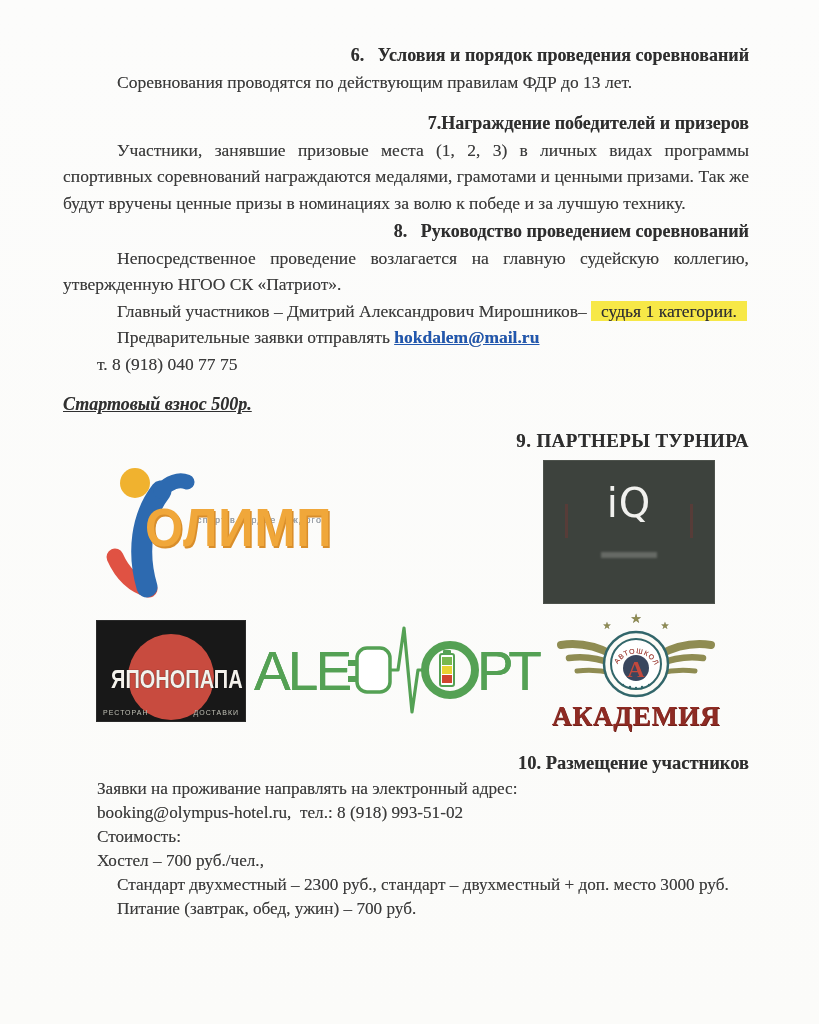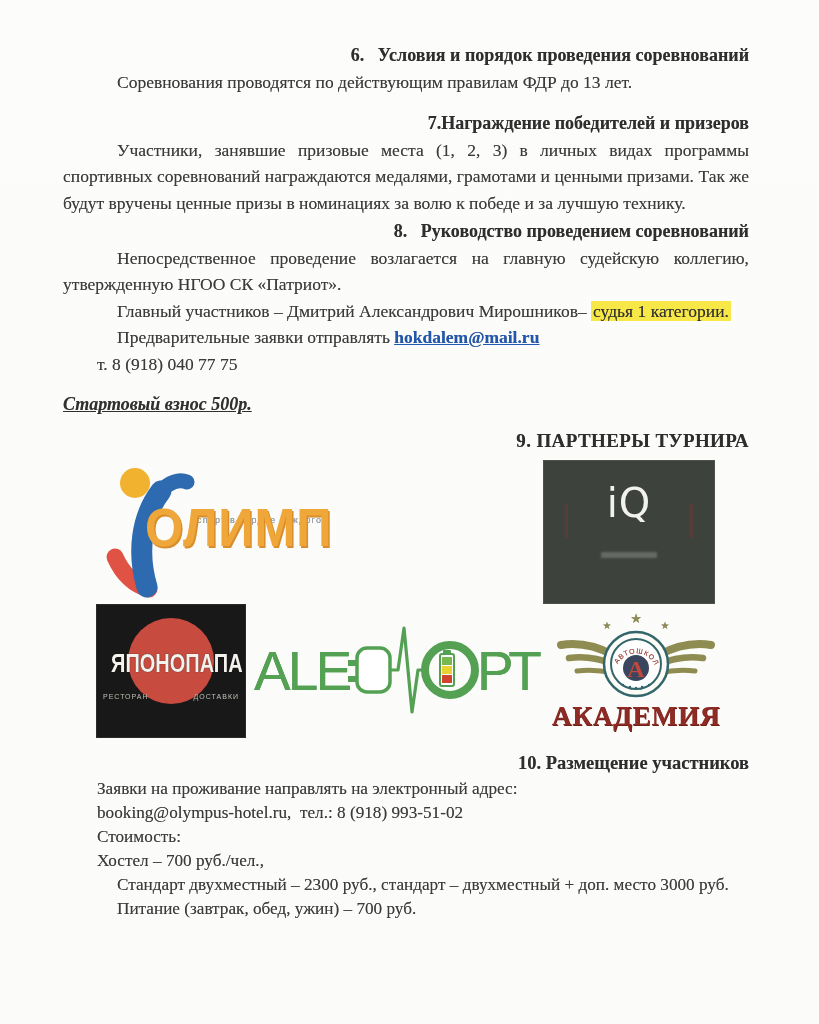--- a/index.html
+++ b/index.html
@@ -33,21 +33,21 @@
   .fee{
     margin-top:14px;
     text-align:left;
     font-weight:bold; font-style:italic;
     text-decoration:underline;
     font-size:18px; color:#303030;
   }
   .h9{ margin-top:10px; font-size:19px; letter-spacing:.4px; }
   .h10{ margin-top:12px; font-size:18.5px; }
   .s10{ line-height:24px; font-size:17.2px; }
-  mark.hl{ background:#f7e847; color:#2f2f2f; padding:0 2px; }
+  mark.hl{ background:#f7e847; color:#2f2f2f; padding:0 10px; }
   a.email{ color:#2057b0; font-weight:bold; text-decoration:underline; }
 
   
   .partners-row{ display:flex; align-items:center; }
   .row1{ margin-top:8px; height:140px; padding:0 34px 0 36px; justify-content:space-between; }
   .row2{ margin-top:2px; height:134px; padding:0 24px 0 33px; justify-content:space-between; }
 
   
   .logo-bedoev{
     position:relative; width:144px; height:138px;
@@ -91,21 +91,21 @@
   }
   .iq-sub{
     position:absolute; left:58px; top:92px; width:56px; height:6px;
     background:rgba(210,210,205,.28); filter:blur(1px);
   }
   .iq-slit{ position:absolute; top:44px; width:3px; height:34px; background:rgba(150,45,45,.30); filter:blur(.5px);}
   .iq-slit.l{ left:22px; } .iq-slit.r{ right:22px; }
 
   
   .logo-yapono{
-    position:relative; width:150px; height:134px;
+    position:relative; width:150px; height:102px;
     background:#181818; box-shadow:0 0 0 1px #2a2a2a inset;
     overflow:hidden;
   }
   .yapono-circle{
     position:absolute; left:32px; top:14px; width:86px; height:86px;
     border-radius:50%; background:#c84b3f;
   }
   .yapono-name{
     position:absolute; left:0; top:46px; width:150px; text-align:center;
     font-family:"Liberation Sans",sans-serif; font-weight:bold;

